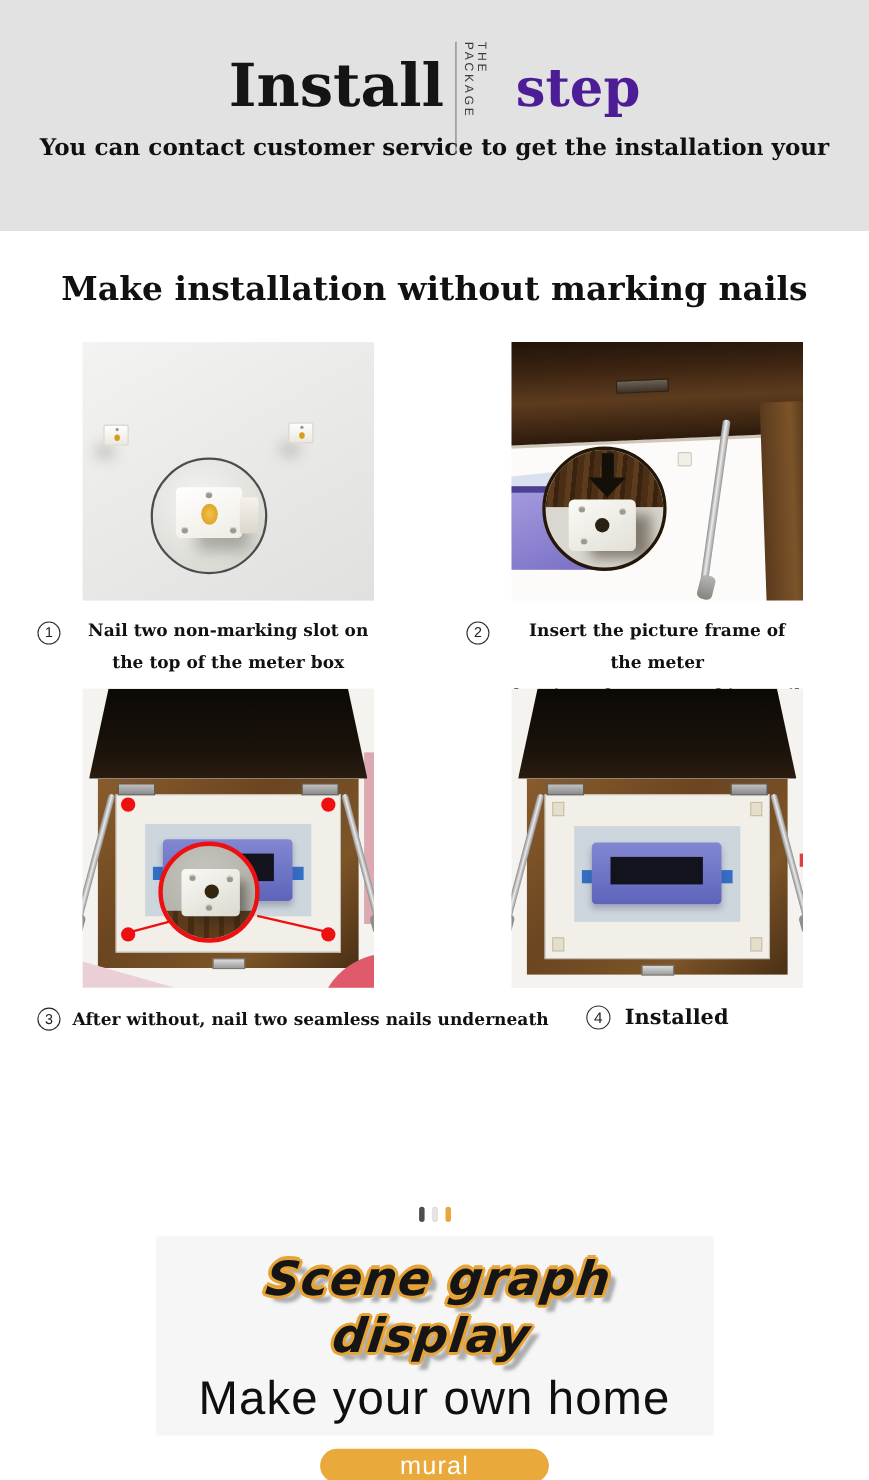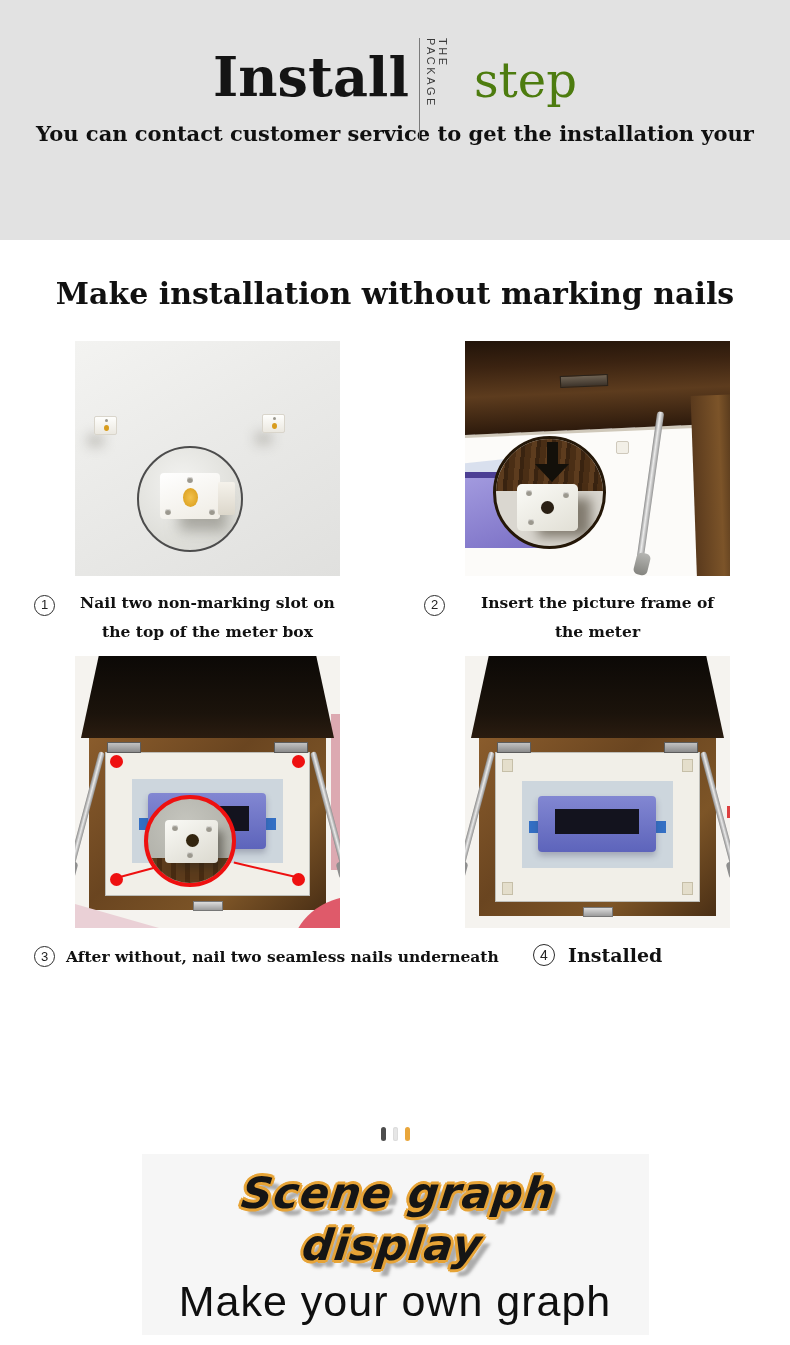--- a/index.html
+++ b/index.html
@@ -1,26 +1,26 @@
 <!DOCTYPE html>
 <html><head>
 <meta charset="utf-8">
 <style>
   * { margin:0; padding:0; box-sizing:border-box; }
   html,body { background:#ffffff; }
   body { width:790px; min-height:1345px; margin:0 auto; font-family:"Liberation Sans", sans-serif; }
 
   
-  .hero { height:240px; background:#e2e2e2; overflow:hidden; }
+  .hero { height:210px; background:#e2e2e2; overflow:hidden; }
   .hero-title { display:flex; justify-content:center; align-items:flex-end; padding-top:36px; height:104px; }
   .t-install { font-family:"DejaVu Serif", serif; font-weight:700; font-size:54px; color:#141414; line-height:1; }
   .t-vert { writing-mode:vertical-rl; font-size:11px; letter-spacing:2.5px; color:#3a3a3a;
             border-left:1px solid #7a7a7a; padding-left:5px; height:102px; margin:0 9px 0 10px;
             transform:translateY(-2px); align-self:flex-start; margin-top:4px; }
-  .t-step { font-family:"DejaVu Serif", serif; font-weight:400; font-size:48px; color:#4d7c0f; line-height:1; margin-left:16px; }
+  .t-step { font-family:"DejaVu Serif", serif; font-weight:700; font-size:48px; color:#4c1d95; line-height:1; margin-left:16px; }
   .hero-sub { text-align:center; margin-top:17px; font-family:"DejaVu Serif", serif; font-weight:700; font-size:21px; color:#101010; }
   .hero-service { text-align:center; margin-top:15px; font-size:11px; letter-spacing:1.6px; color:#8d8d8d; }
 
   
   .easy-heading { text-align:center; margin-top:36px; font-family:"DejaVu Serif", serif; font-weight:700; font-size:30px; color:#111; }
   .row { width:655px; margin:0 0 0 75px; display:flex; justify-content:space-between; }
   .row-1 { margin-top:30px; }
   .row-2 { margin-top:6px; }
   .cell { width:265px; }
 
@@ -340,16 +340,16 @@
 </main>
 
 <section class="scene">
   <div class="divider-bars">
     <span class="bar bar-dark"></span>
     <span class="bar bar-light"></span>
     <span class="bar bar-gold"></span>
   </div>
   <div class="scene-panel">
     <h3 class="scene-title">Scene graph display</h3>
-    <p class="scene-sub">Make your own graph</p>
+    <p class="scene-sub">Make your own home</p>
   </div>
   <div class="mural-pill">mural</div>
 </section>
 
 </body></html>

